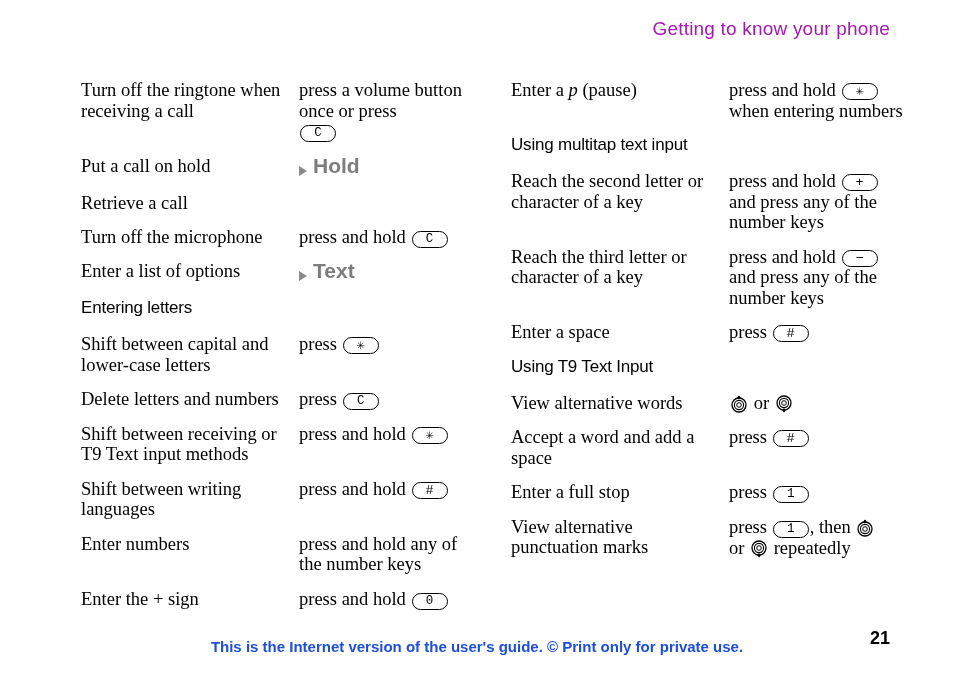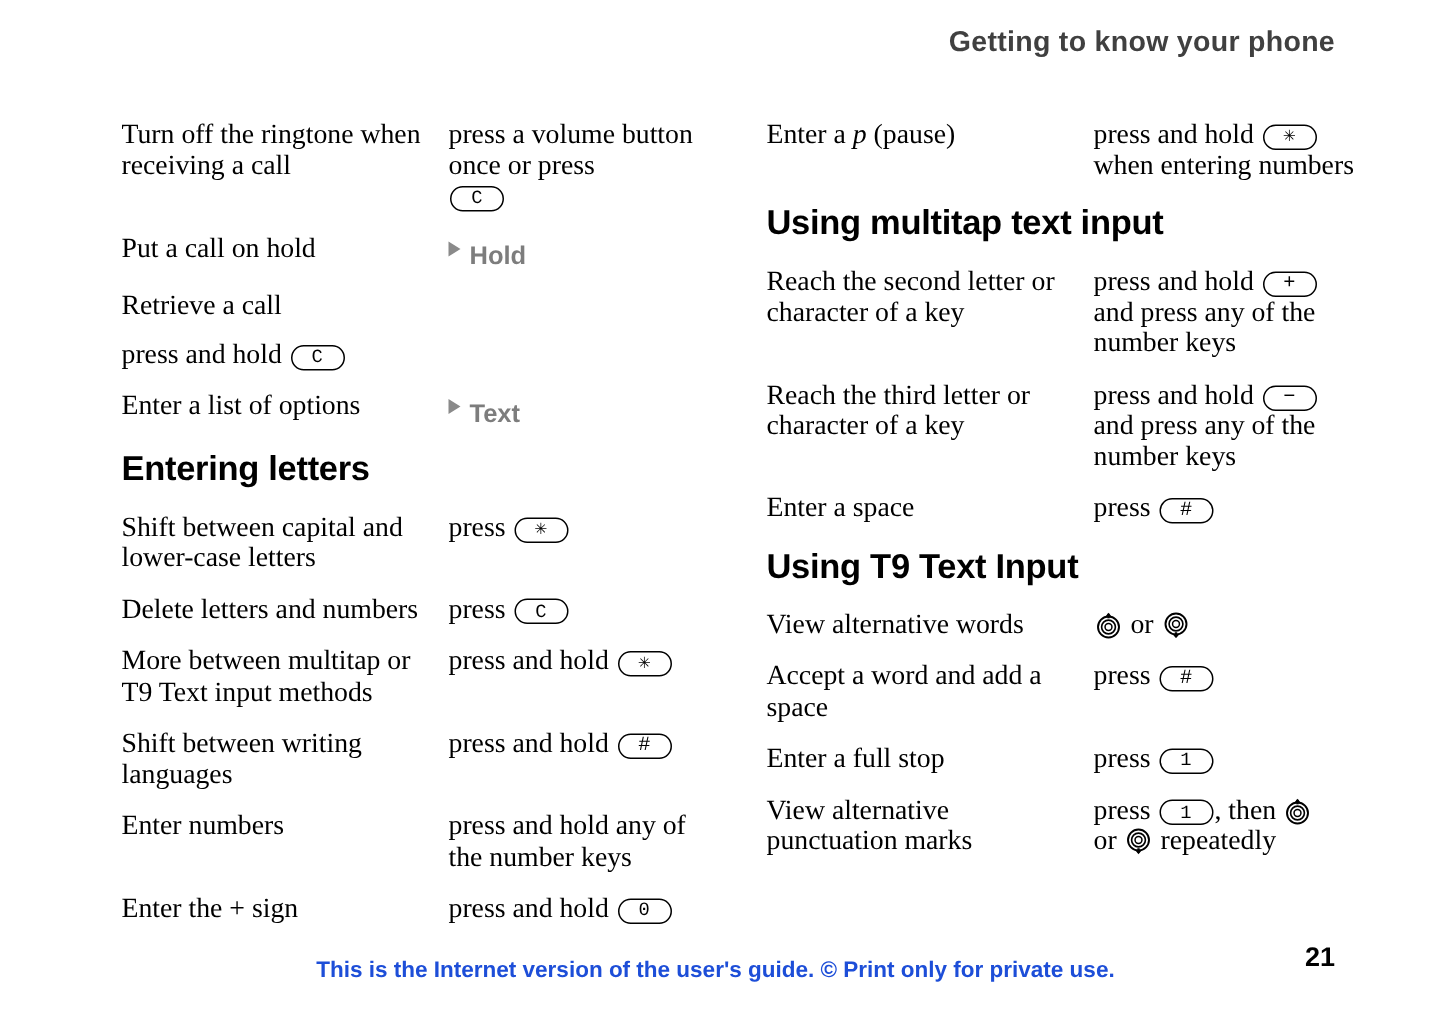--- a/index.html
+++ b/index.html
@@ -15,23 +15,23 @@
     color: #000000;
     overflow: hidden;
   }
 
   
   .page-header {
     position: absolute;
     top: 18px;
     right: 64px;
     font-family: "Liberation Sans", sans-serif;
-    font-weight: bold;
+    font-weight: normal;
     font-size: 19px;
-    color: #404040;
+    color: #a21caf;
     letter-spacing: 0.2px;
   }
 
   
   .columns {
     position: absolute;
     top: 80px;
     left: 0;
     width: 936px;
     height: 540px;
@@ -60,35 +60,35 @@
   .row .method {
     flex: 1 1 auto;
     font-size: 18.5px;
     line-height: 20.5px;
   }
   .row.tight { margin-bottom: 13px; }
 
   
   .section-heading {
     font-family: "Liberation Sans", sans-serif;
-    font-weight: bold;
-    font-size: 23px;
+    font-weight: normal;
+    font-size: 17px;
     color: #000000;
     margin: 6px 0 16px 0;
     letter-spacing: -0.2px;
   }
 
   
   .softkey {
     font-family: "Liberation Sans", sans-serif;
     font-weight: bold;
-    font-size: 17px;
+    font-size: 21px;
     color: #7d7d7d;
     display: inline-flex;
-    align-items: flex-start;
+    align-items: flex-end;
     gap: 6px;
     line-height: 20px;
   }
   .tri {
     display: inline-block;
     width: 0;
     height: 0;
     border-left: 8px solid #8a8a8a;
     border-top: 5px solid transparent;
     border-bottom: 5px solid transparent;
@@ -178,20 +178,21 @@
             <span>Hold</span>
           </span>
       </div>
     </div>
 
     <div class="row tight">
       <div class="action">Retrieve a call</div>
     </div>
 
     <div class="row tight">
+      <div class="action">Turn off the microphone</div>
       <div class="method">
         <span>press and hold</span>
         <span class="keycap">C</span>
       </div>
     </div>
 
     <div class="row tight">
       <div class="action">Enter a list of options</div>
       <div class="method">
         <span class="softkey">
@@ -213,21 +214,21 @@
 
     <div class="row">
       <div class="action">Delete letters and numbers</div>
       <div class="method">
         <span>press</span>
         <span class="keycap">C</span>
       </div>
     </div>
 
     <div class="row">
-      <div class="action">More between multitap or T9 Text input methods</div>
+      <div class="action">Shift between receiving or T9 Text input methods</div>
       <div class="method">
         <span>press and hold</span>
         <span class="keycap sym">✳</span>
       </div>
     </div>
 
     <div class="row">
       <div class="action">Shift between writing languages</div>
       <div class="method">
         <span>press and hold</span>

